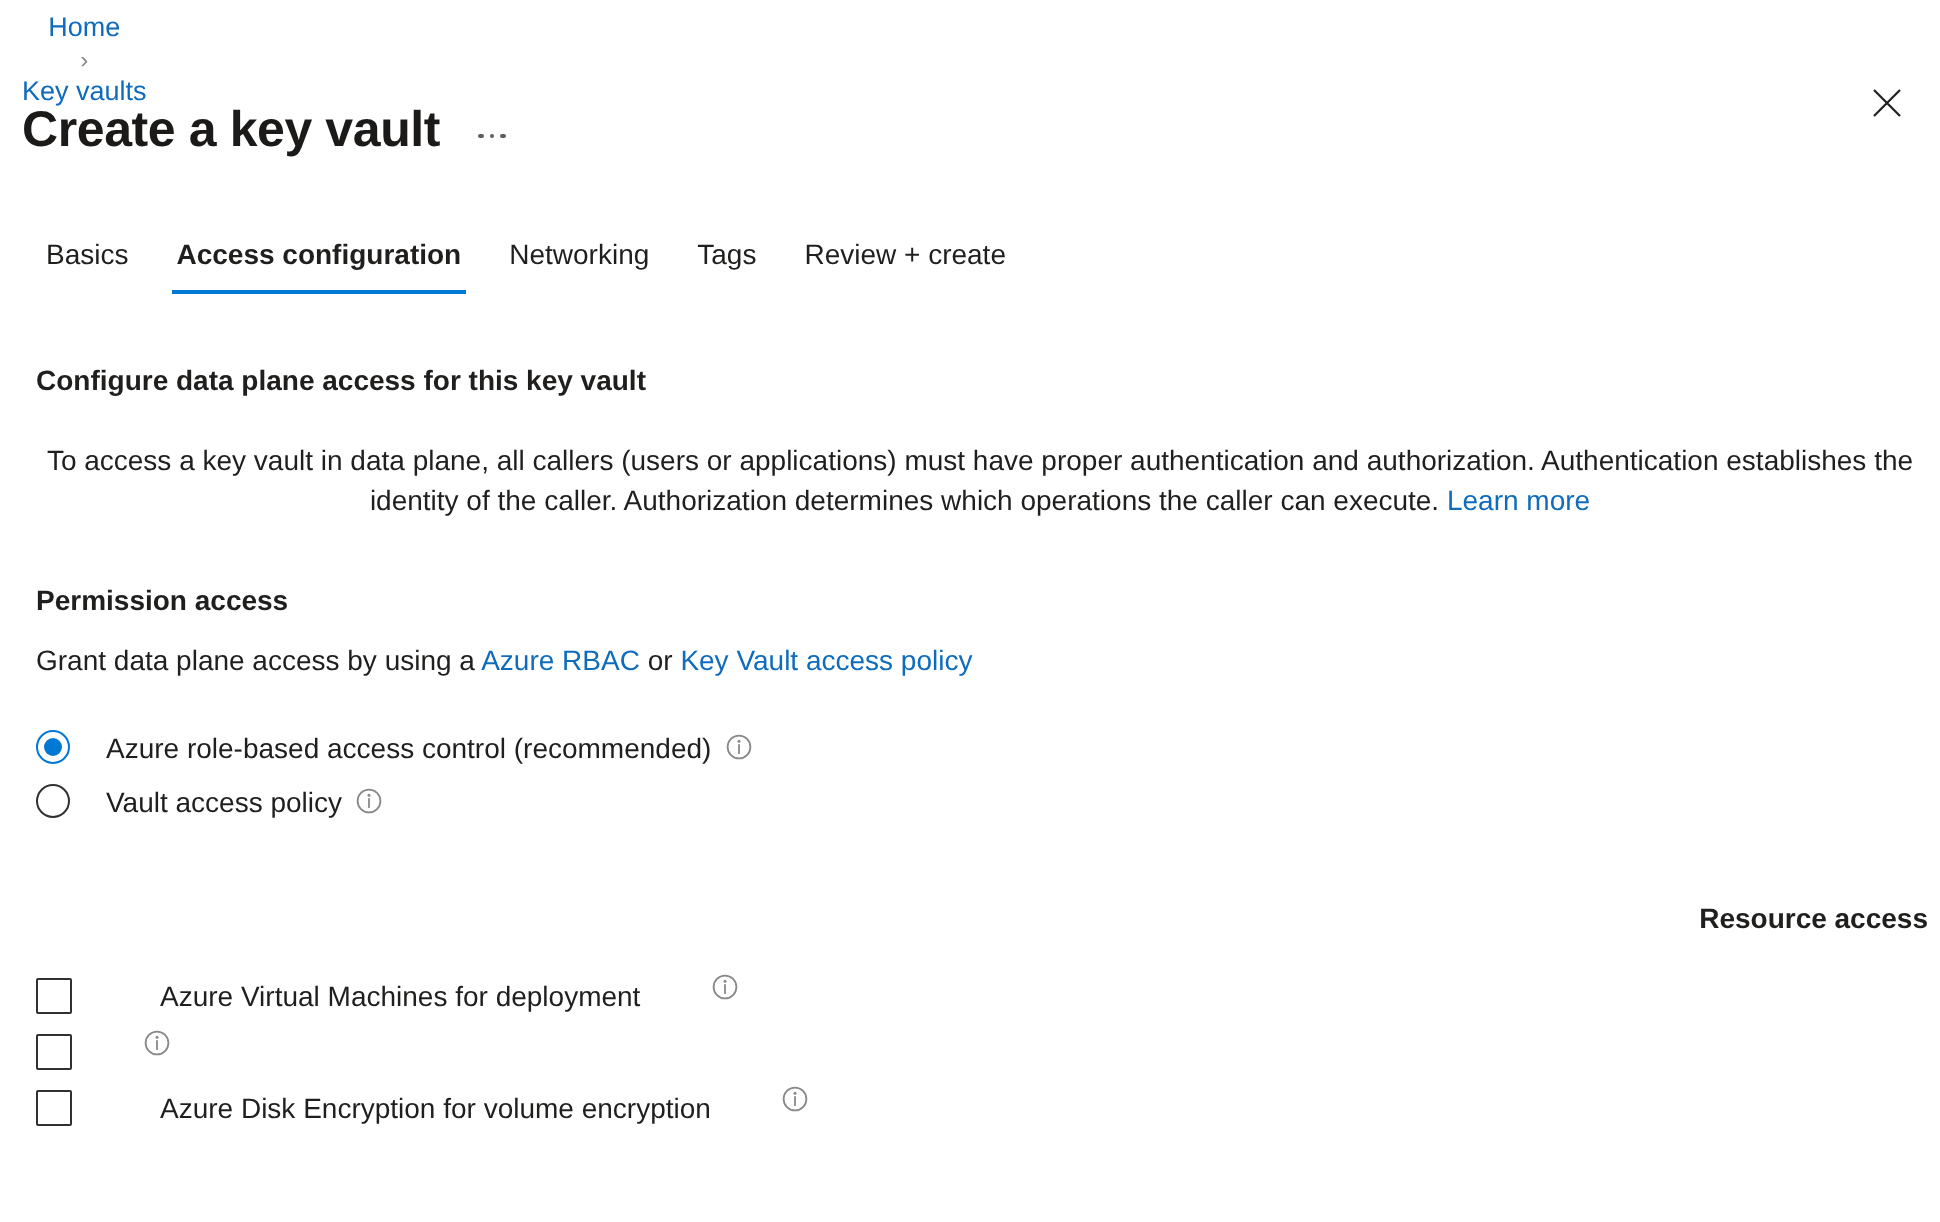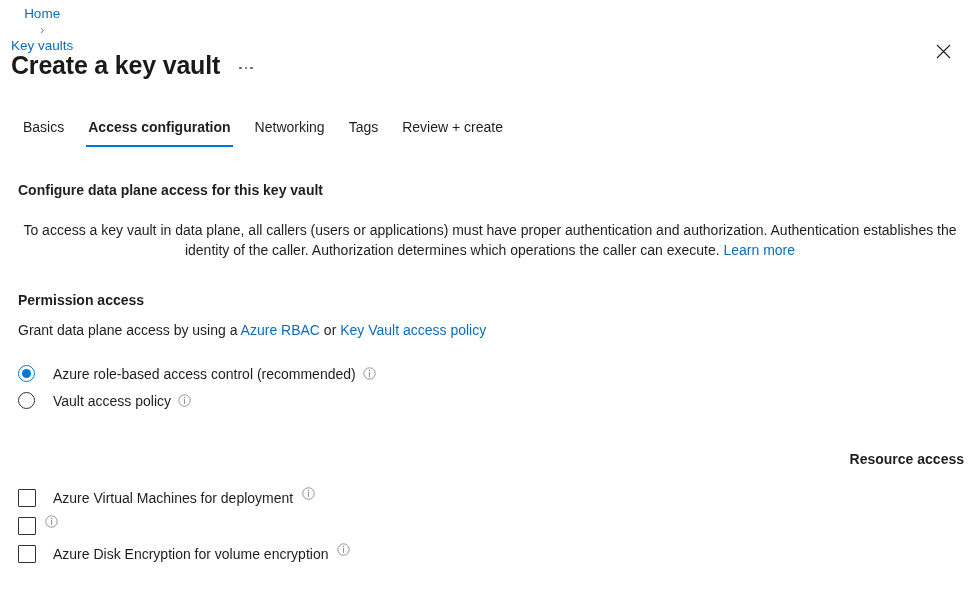--- a/index.html
+++ b/index.html
@@ -193,20 +193,21 @@
   }
 
   
   .res-block { margin-top: 36px; text-align: right; }
   .check-group { margin-top: 15px; }
   .check-row {
     display: flex;
     align-items: center;
     height: 28px;
     cursor: pointer;
+    gap: 27px;
   }
   .checkbox {
     width: 18px;
     height: 18px;
     border: 1.4px solid #323130;
     box-sizing: border-box;
     background: #ffffff;
     flex: 0 0 auto;
     border-radius: 1px;
   }

